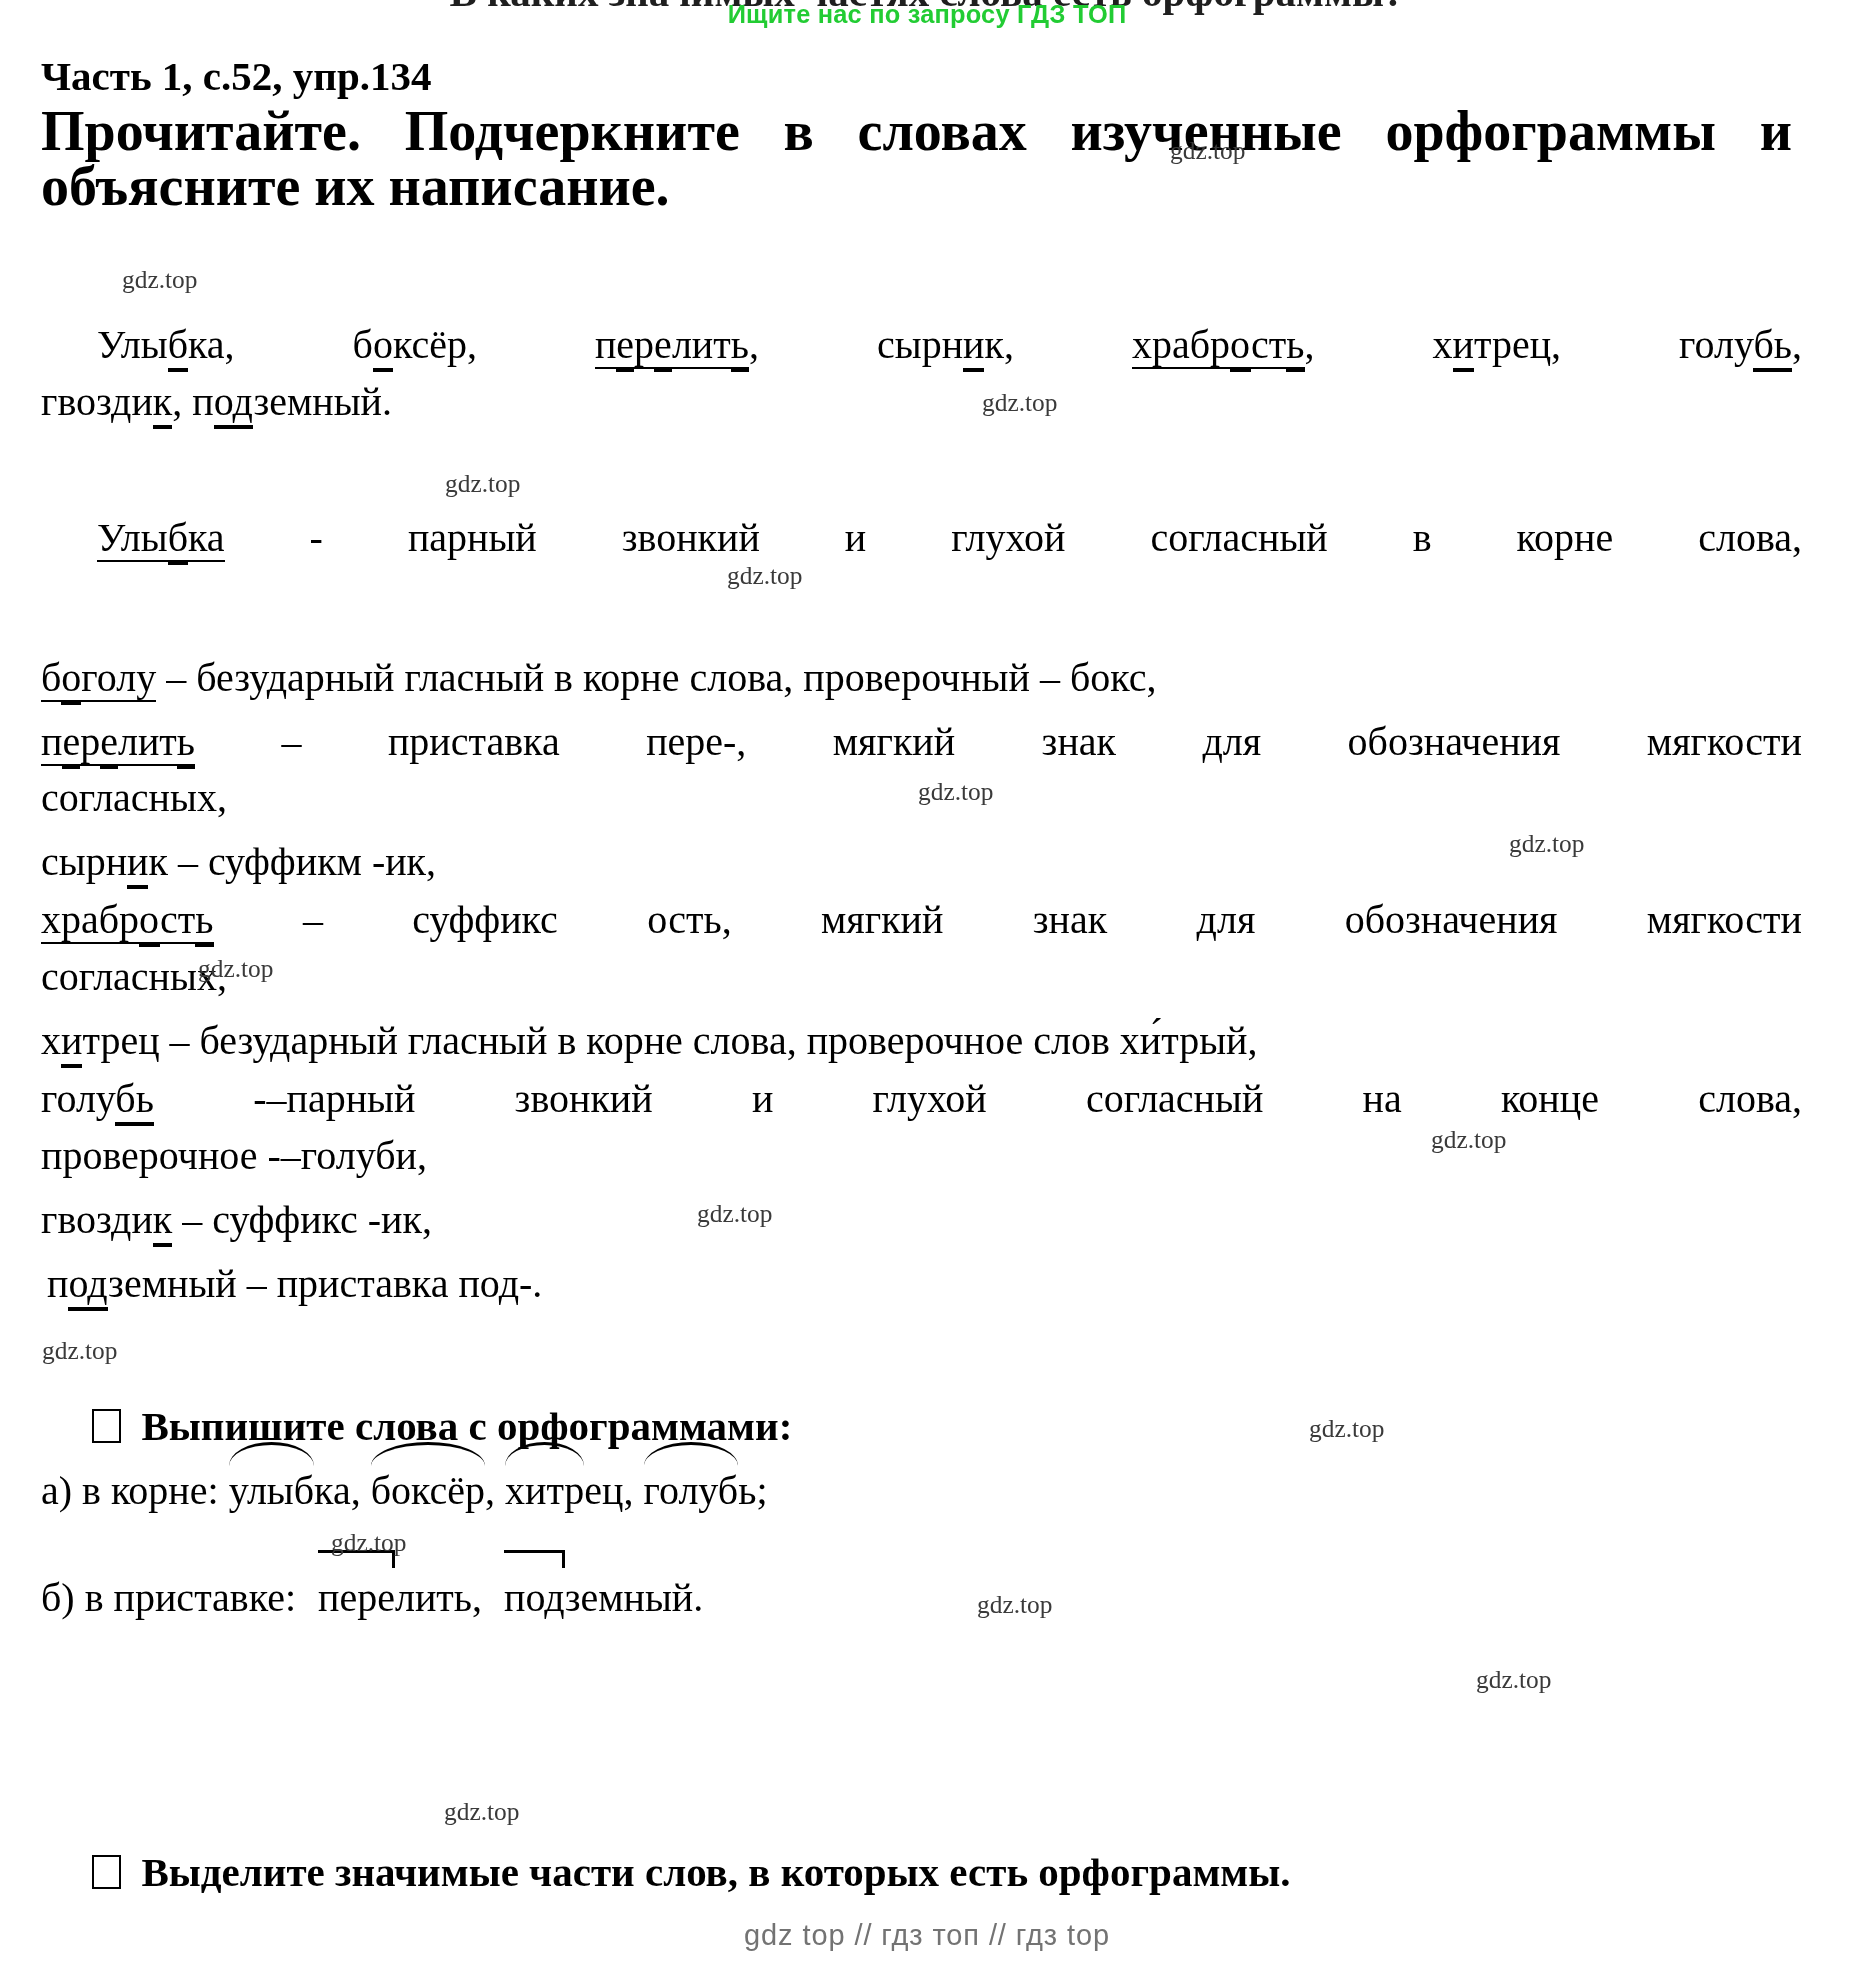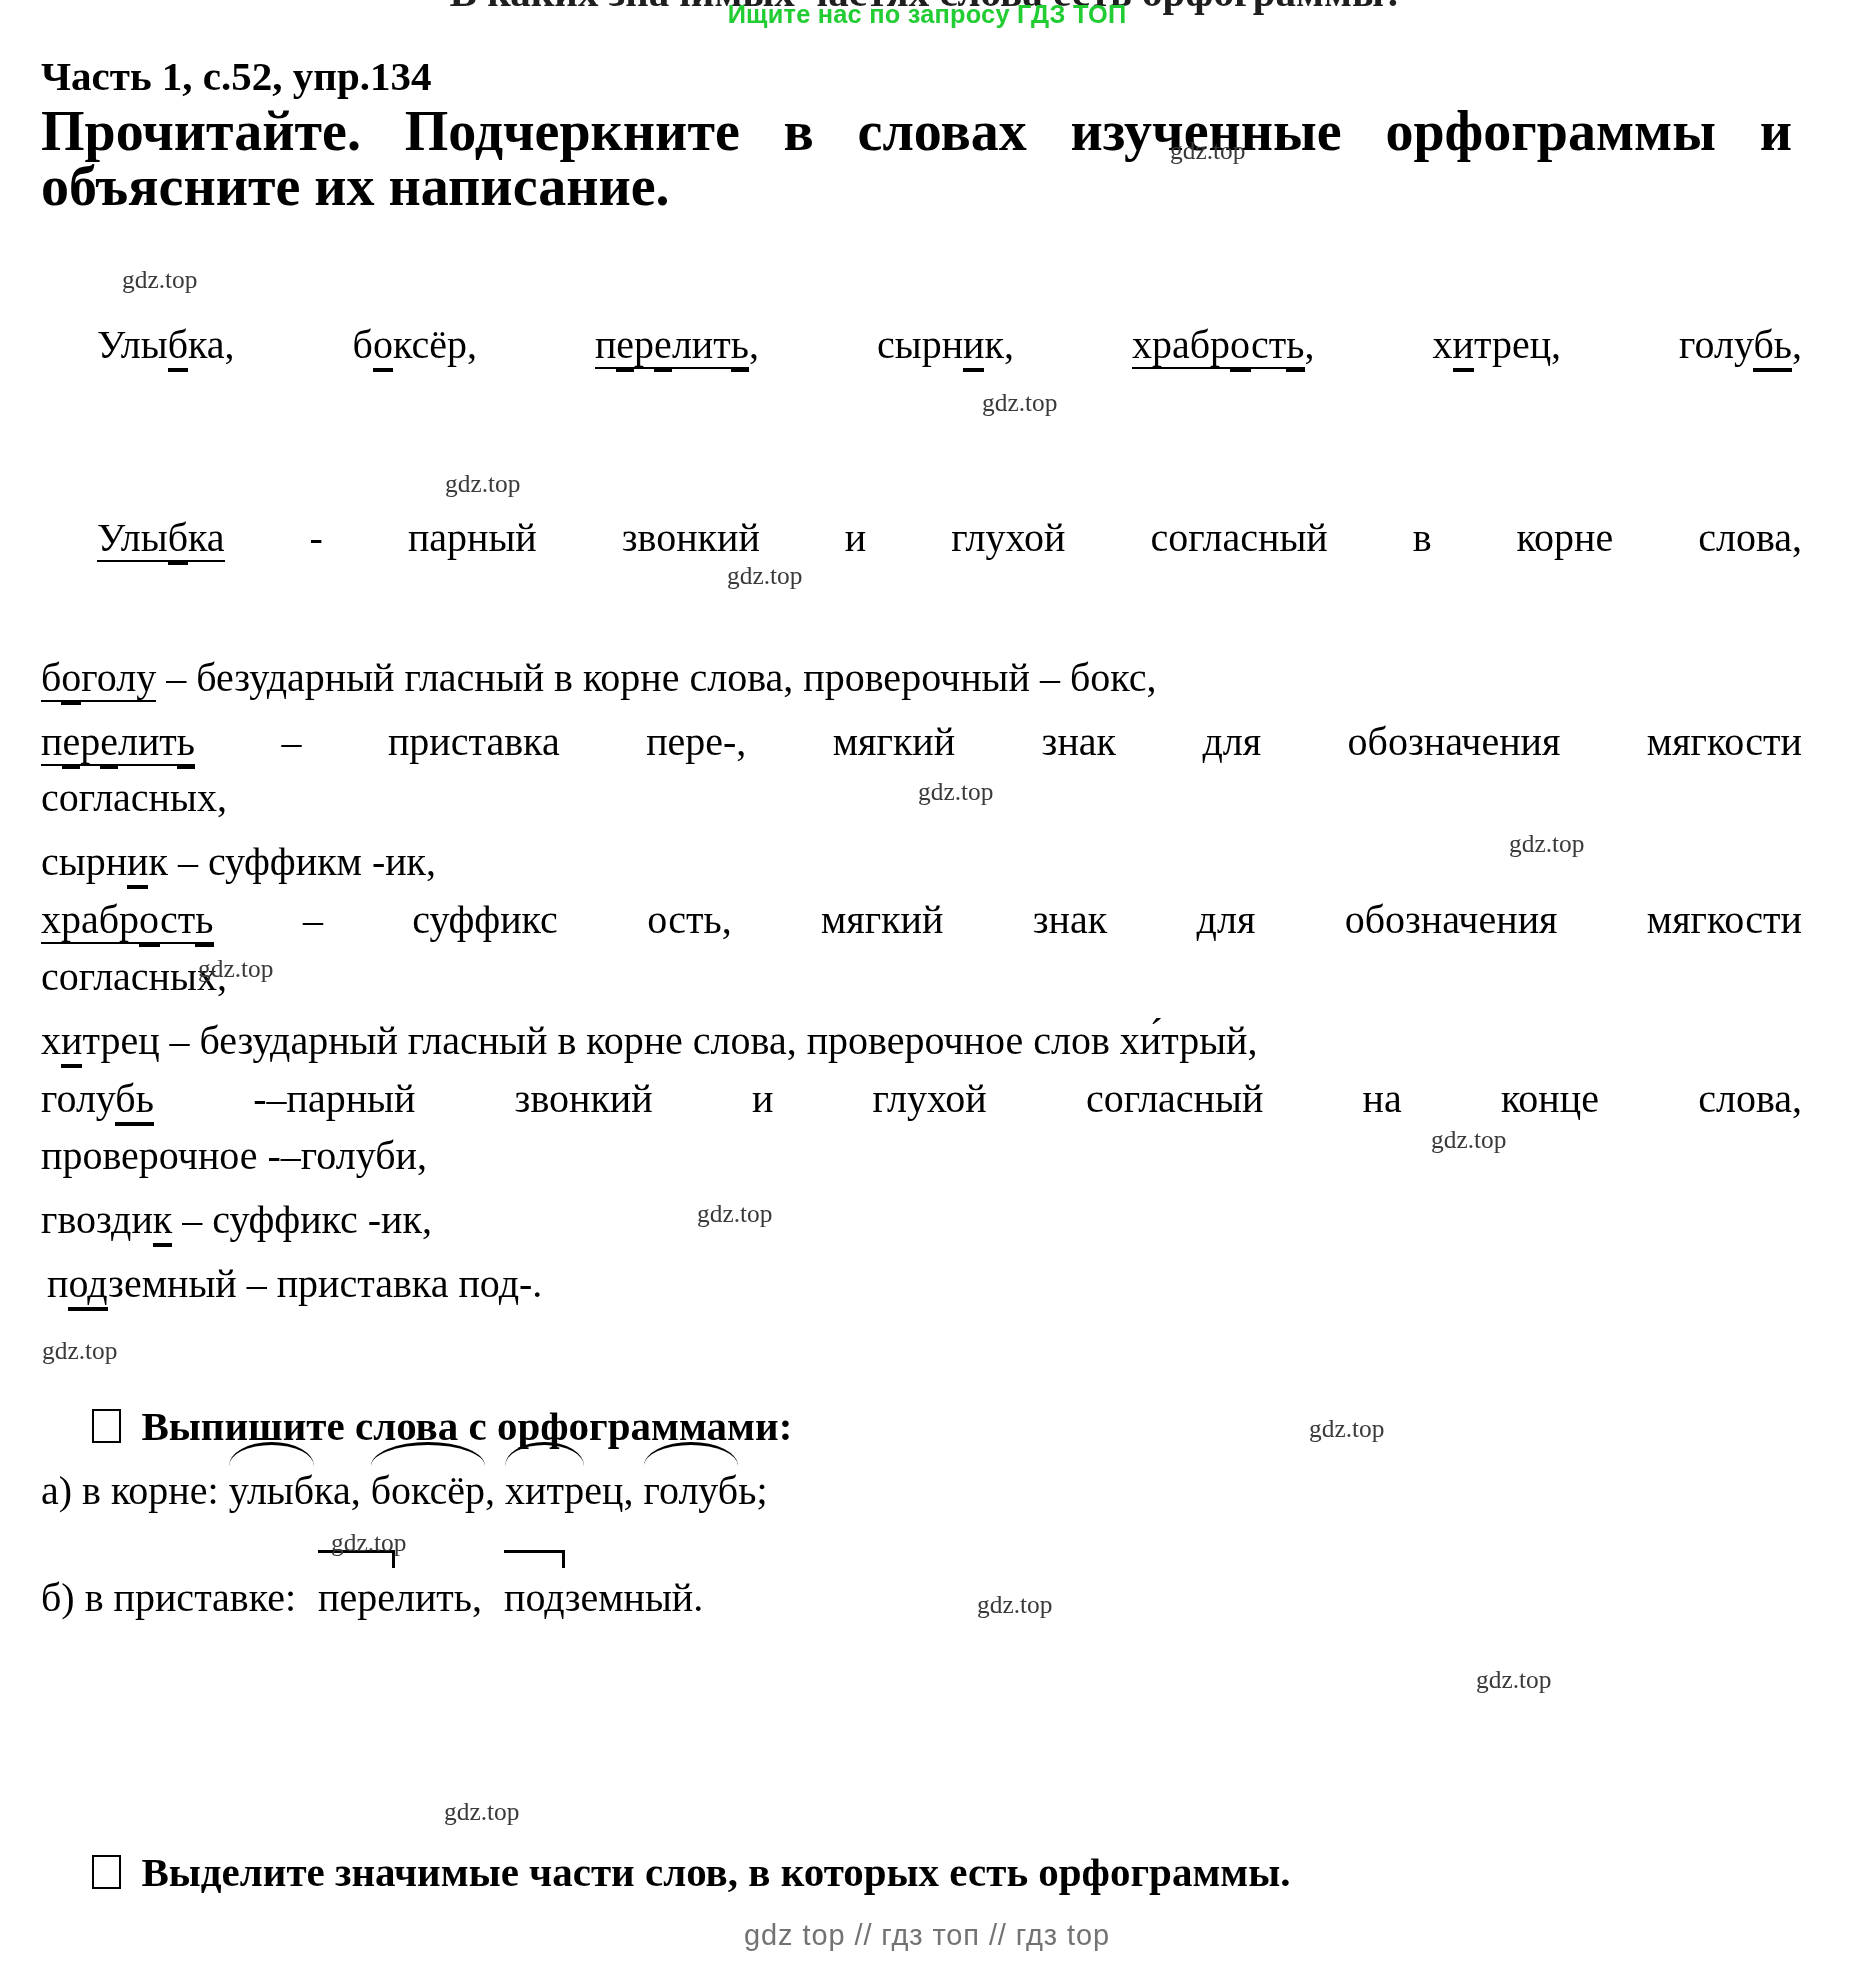--- a/index.html
+++ b/index.html
@@ -138,20 +138,23 @@
 
   <div class="abs instr serif">
     <span class="jl">Прочитайте. Подчеркните в словах изученные орфограммы и</span>
     <span class="ln">объясните их написание.</span>
   </div>
 
   <div class="abs serif body-line just" style="left:41px;top:320px;width:1761px;">
     <span style="padding-left:56px;"></span><span>Улы</span><span class="u2">б</span><span>ка, </span><span>б</span><span class="u2">о</span><span>ксёр, </span><span class="ul-seg"><span>п</span><span class="u2">е</span><span>р</span><span class="u2">е</span><span>лит</span><span class="u2">ь</span></span><span>, </span><span>сырн</span><span class="u2">и</span><span>к, </span><span class="ul-seg"><span>храбр</span><span class="u2">о</span><span>ст</span><span class="u2">ь</span></span><span>, </span><span>х</span><span class="u2">и</span><span>трец, </span><span>голу</span><span class="u2">б</span><span class="u2">ь</span><span>,</span>
   </div>
 
+  <div class="abs serif body-line" style="left:41px;top:377px;">
+    <span>гвозди</span><span class="u2">к</span><span>, </span><span>п</span><span class="u2">о</span><span class="u2">д</span><span>земный.</span>
+  </div>
 
   <div class="abs serif body-line just" style="left:41px;top:513px;width:1761px;">
     <span style="padding-left:56px;"></span><span class="ul-seg"><span>Улы</span><span class="u2">б</span><span>ка</span></span><span> -  парный звонкий и глухой согласный в корне слова,</span>
   </div>
 
   <div class="abs serif body-line" style="left:41px;top:653px;">
     <span class="ul-seg"><span>б</span><span class="u2">о</span><span>голу</span></span><span> – безударный гласный в корне слова, проверочный – бокс,</span>
   </div>
 
   <div class="abs serif body-line just" style="left:41px;top:717px;width:1761px;">

